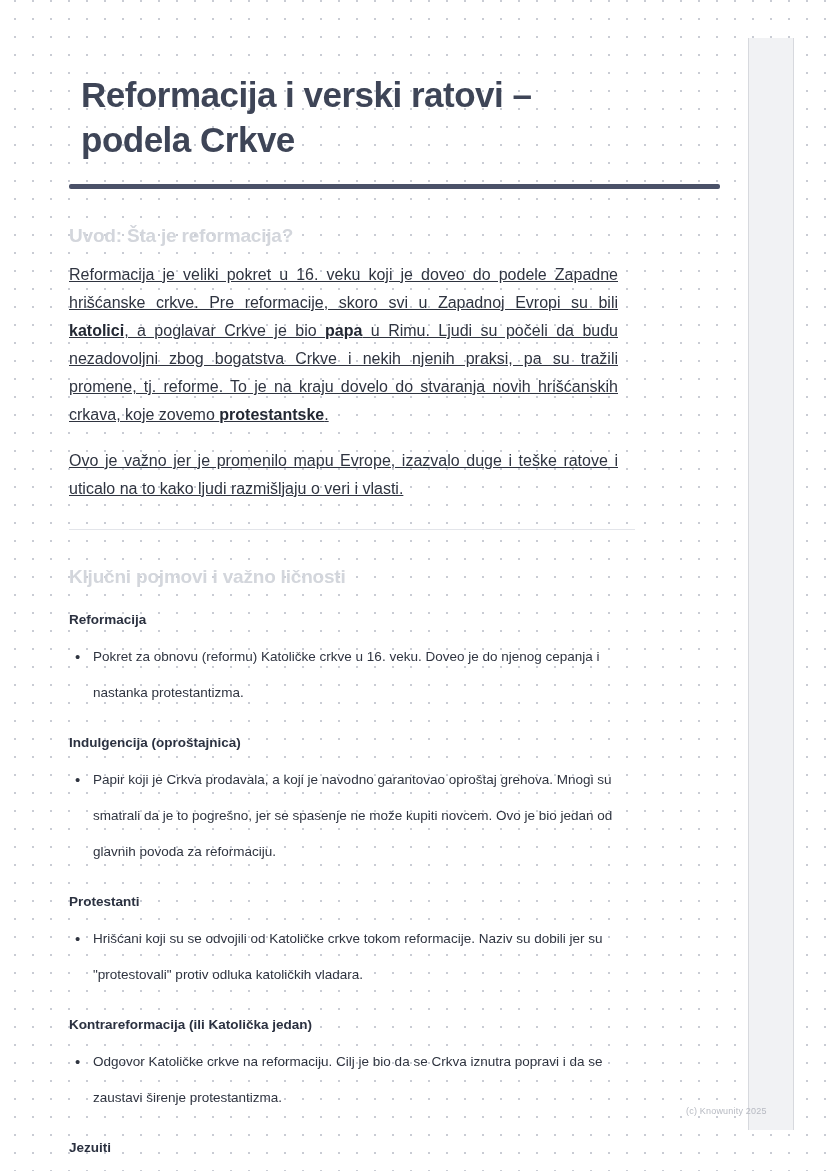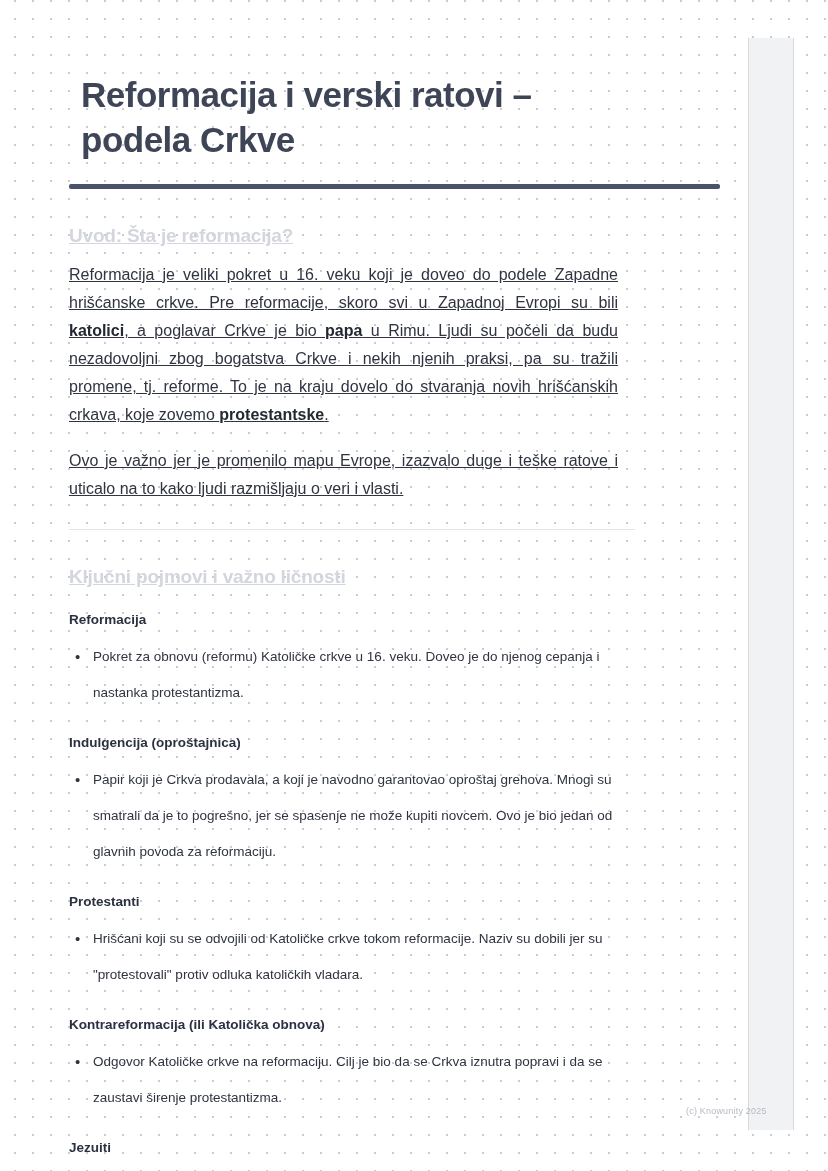--- a/index.html
+++ b/index.html
@@ -62,21 +62,20 @@
     width: 651px;
     border-radius: 2px;
   }
 
   h2.section-title {
     font-size: 19px;
     font-weight: bold;
     color: #d3d6dc;
     margin: 36px 0 14px 0;
     letter-spacing: -0.2px;
-    text-decoration: underline;
   }
 
   p.body-text {
     font-size: 16px;
     line-height: 28px;
     color: #2f3440;
     margin: 0 17px 18px 0;
     text-align: justify;
     text-decoration: underline;
   }
@@ -160,21 +159,21 @@
     <h3 class="term">Indulgencija (oproštajnica)</h3>
     <ul class="term-list">
       <li>Papir koji je Crkva prodavala, a koji je navodno garantovao oproštaj grehova. Mnogi su smatrali da je to pogrešno, jer se spasenje ne može kupiti novcem. Ovo je bio jedan od glavnih povoda za reformaciju.</li>
     </ul>
 
     <h3 class="term">Protestanti</h3>
     <ul class="term-list">
       <li>Hrišćani koji su se odvojili od Katoličke crkve tokom reformacije. Naziv su dobili jer su "protestovali" protiv odluka katoličkih vladara.</li>
     </ul>
 
-    <h3 class="term">Kontrareformacija (ili Katolička obnova)</h3>
+    <h3 class="term">Kontrareformacija (ili Katolička jedan)</h3>
     <ul class="term-list">
       <li>Odgovor Katoličke crkve na reformaciju. Cilj je bio da se Crkva iznutra popravi i da se zaustavi širenje protestantizma.</li>
     </ul>
 
     <h3 class="term">Jezuiti</h3>
 
   </div>
 
   <div class="footer">(c) Knowunity 2025</div>
 

